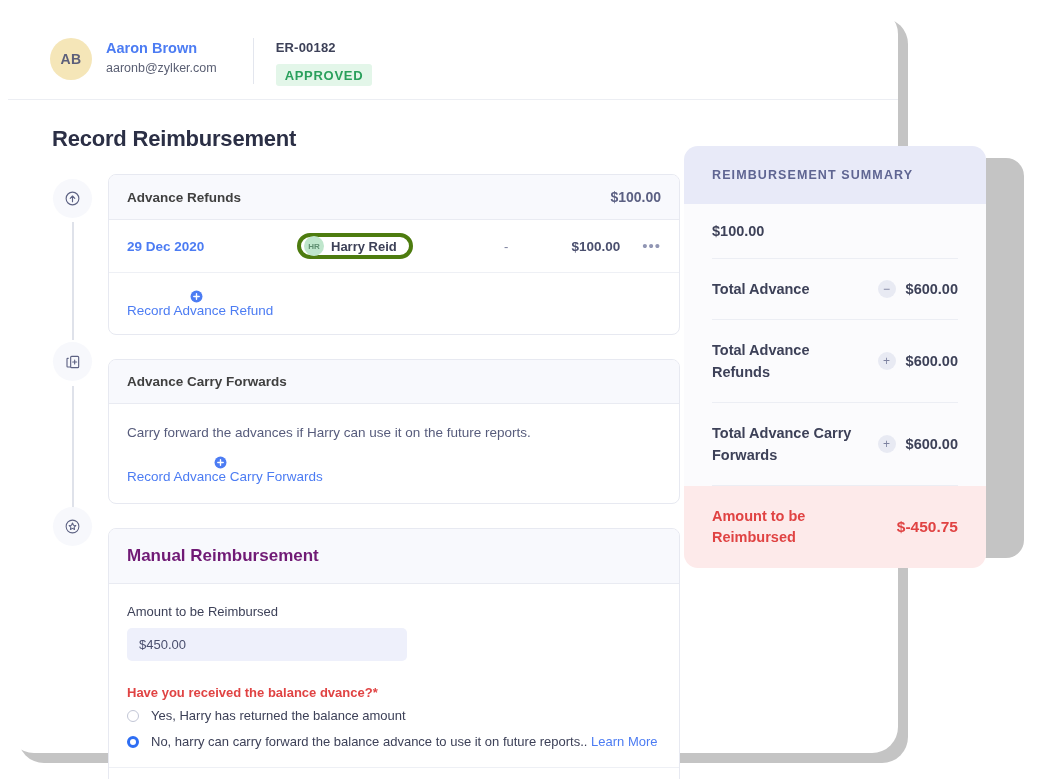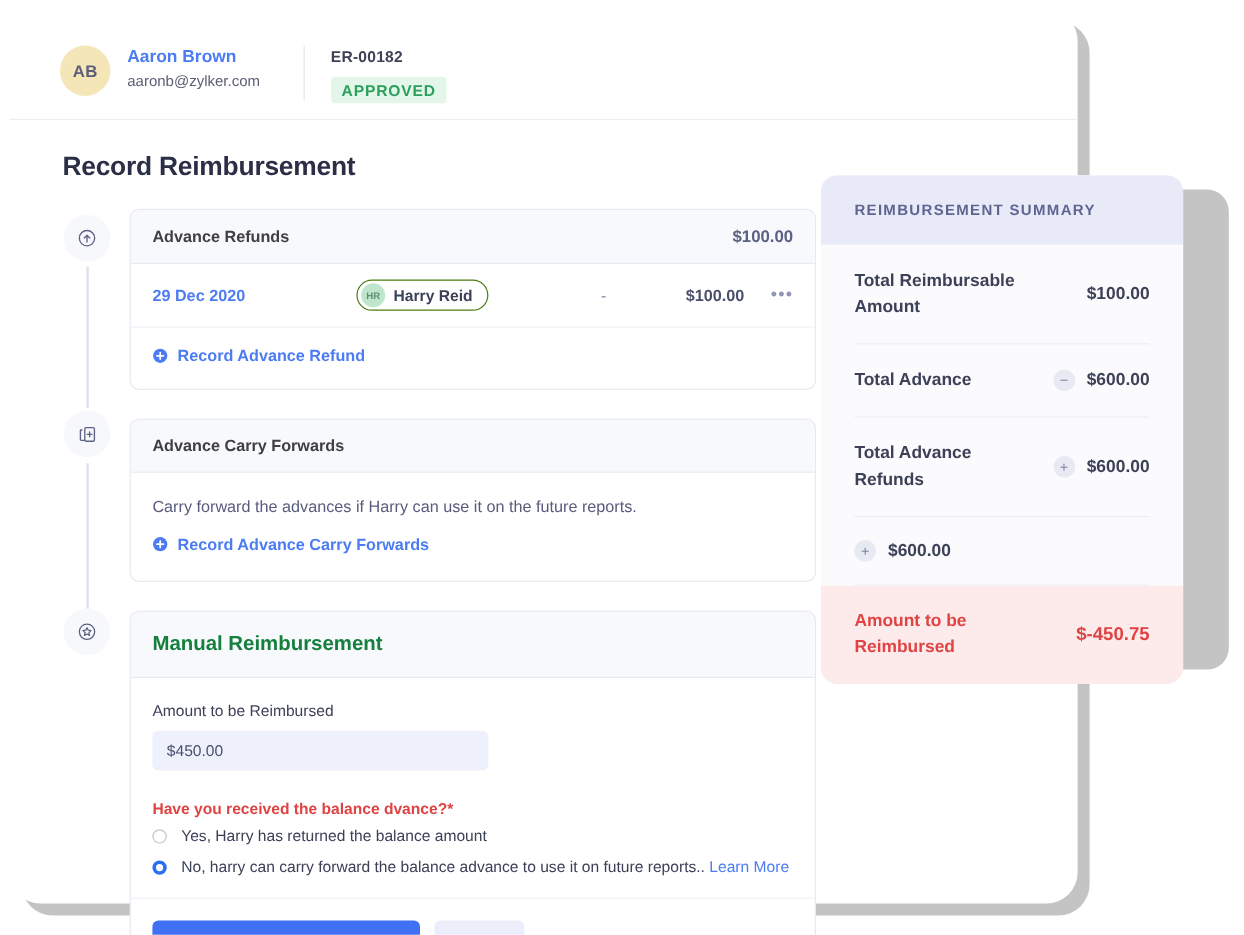--- a/index.html
+++ b/index.html
@@ -167,21 +167,21 @@
     color: #404040;
     font-size: 13.5px;
     font-weight: bold;
   }
   .card-head-amount {
     color: #5b6083;
     font-size: 14px;
     font-weight: bold;
   }
   .card-head.big .card-head-title {
-    color: #15803d;
+    color: #701a75;
     font-size: 17px;
     font-weight: bold;
   }
   .card-head.big { padding: 17px 18px; }
 
   
   .refund-row {
     display: flex;
     align-items: center;
     padding: 13px 18px;
@@ -191,21 +191,21 @@
     color: #4c7cf3;
     font-size: 13.5px;
     font-weight: bold;
     width: 170px;
     flex: none;
   }
   .chip {
     display: inline-flex;
     align-items: center;
     background: #ffffff;
-    border: 1px solid #4d7c0f;
+    border: 4px solid #4d7c0f;
     border-radius: 14px;
     padding: 2px 12px 2px 3px;
     height: 26px;
   }
   .chip-avatar {
     width: 20px; height: 20px;
     border-radius: 50%;
     background: #bfe6cc;
     color: #5e8e70;
     font-size: 8px;
@@ -240,22 +240,23 @@
     line-height: 8px;
     cursor: pointer;
   }
 
   .add-link-row { padding: 16px 18px; }
   .add-link {
     display: inline-flex;
     align-items: center;
     color: #4c7cf3;
     font-size: 13.5px;
-    font-weight: bold;
+    font-weight: normal;
     cursor: pointer;
+    flex-direction: column;
   }
   .plus-icon {
     width: 13px; height: 13px;
     margin-right: 8px;
     flex: none;
   }
 
   .cf-body { padding: 19px 18px 19px; }
   .cf-text {
     color: #575c7c;
@@ -559,21 +560,20 @@
   </div>
 </div>
 
 <div class="summary">
   <div class="summary-head">
     <div class="summary-head-title">REIMBURSEMENT SUMMARY</div>
   </div>
   <div class="summary-rows">
 
     <div class="sum-row">
-      <span class="sum-label">Total Reimbursable Amount</span>
       <span class="sum-right">
         <span class="sum-value">$100.00</span>
       </span>
     </div>
 
     <div class="sum-row">
       <span class="sum-label">Total Advance</span>
       <span class="sum-right">
         <span class="sign">−</span>
         <span class="sum-value">$600.00</span>
@@ -582,20 +582,21 @@
 
     <div class="sum-row">
       <span class="sum-label">Total Advance Refunds</span>
       <span class="sum-right">
         <span class="sign">+</span>
         <span class="sum-value">$600.00</span>
       </span>
     </div>
 
     <div class="sum-row">
+      <span class="sum-label">Total Advance Carry Forwards</span>
       <span class="sum-right">
         <span class="sign">+</span>
         <span class="sum-value">$600.00</span>
       </span>
     </div>
 
   </div>
   <div class="sum-total">
     <span class="sum-total-label">Amount to be Reimbursed</span>
     <span class="sum-total-value">$-450.75</span>

